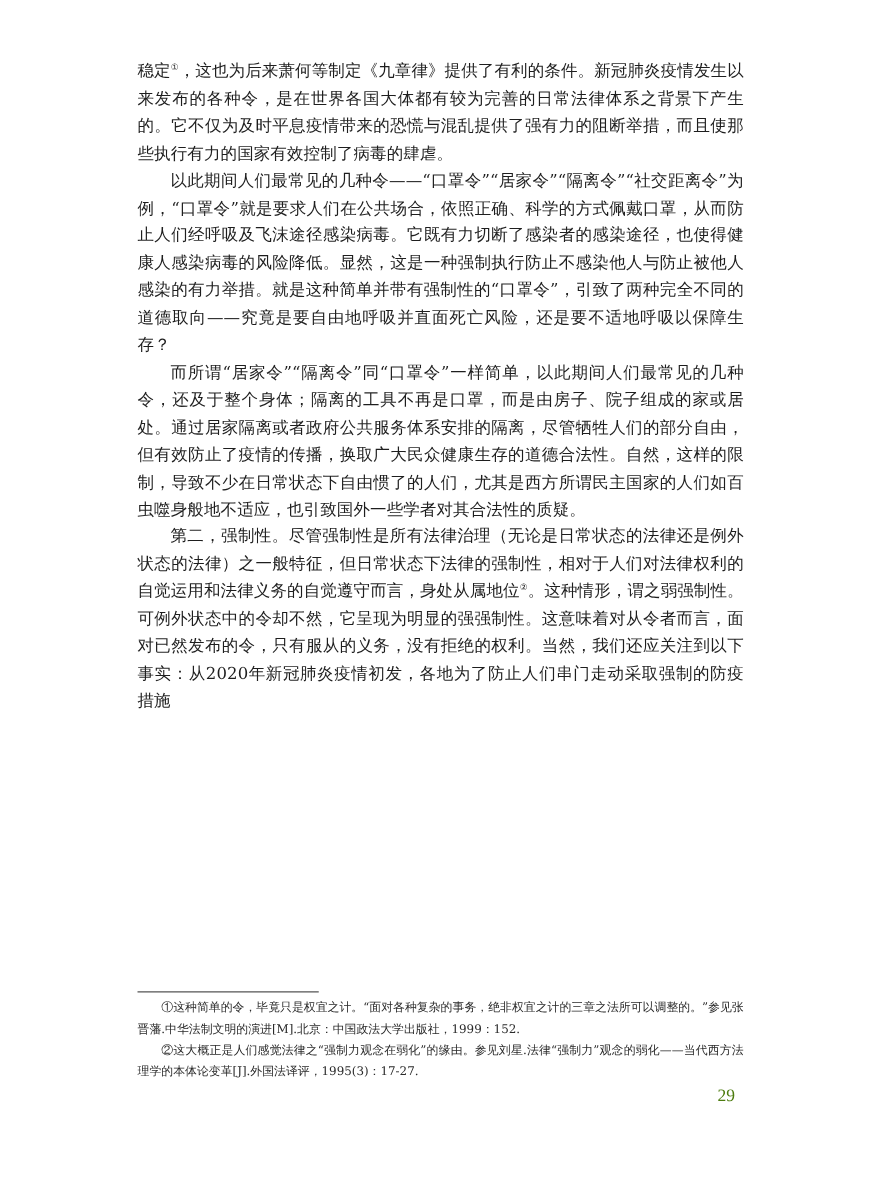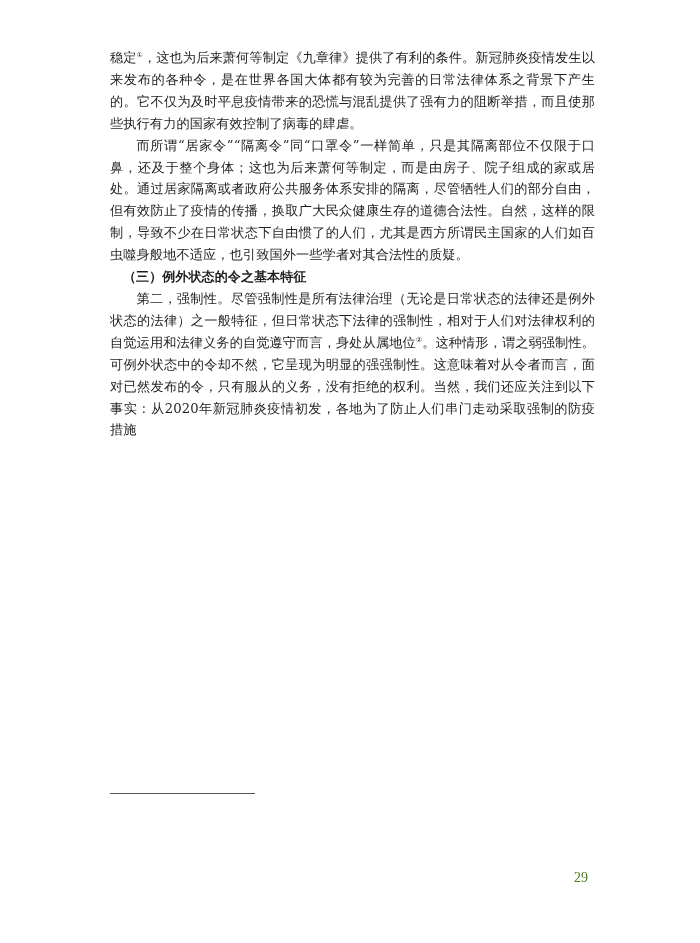--- a/index.html
+++ b/index.html
@@ -28,22 +28,26 @@
     position: absolute; left: 574px; top: 870px;
     font-family: "Liberation Serif", "DejaVu Serif", serif; font-size: 14px; color: #4d7c0f;
   }
 </style>
 </head>
 <body>
 
 <div class="page">
   <div class="body-text">
     <p><span>稳定</span><sup>①</sup><span>，这也为后来萧何等制定《九章律》提供了有利的条件。新冠肺炎疫情发生以来发布的各种令，是在世界各国大体都有较为完善的日常法律体系之背景下产生的。它不仅为及时平息疫情带来的恐慌与混乱提供了强有力的阻断举措，而且使那些执行有力的国家有效控制了病毒的肆虐。</span></p>
-    <p class="indent">而所谓“居家令”“隔离令”同“口罩令”一样简单，只是其隔离部位不仅限于口鼻，还及于整个身体；这也为后来萧何等制定，而是由房子、院子组成的家或居处。通过居家隔离或者政府公共服务体系安排的隔离，尽管牺牲人们的部分自由，但有效防止了疫情的传播，换取广大民众健康生存的道德合法性。自然，这样的限制，导致不少在日常状态下自由惯了的人们，尤其是西方所谓民主国家的人们如百虫噬身般地不适应，也引致国外一些学者对其合法性的质疑。</p>
-    <p class="heading">（三）例外状态的令之基本特征</p>
+    <p class="indent">以此期间人们最常见的几种令——“口罩令”“居家令”“隔离令”“社交距离令”为例，“口罩令”就是要求人们在公共场合，依照正确、科学的方式佩戴口罩，从而防止人们经呼吸及飞沫途径感染病毒。它既有力切断了感染者的感染途径，也使得健康人感染病毒的风险降低。显然，这是一种强制执行防止不感染他人与防止被他人感染的有力举措。就是这种简单并带有强制性的“口罩令”，引致了两种完全不同的道德取向——究竟是要自由地呼吸并直面死亡风险，还是要不适地呼吸以保障生存？</p>
+    <p class="indent">而所谓“居家令”“隔离令”同“口罩令”一样简单，以此期间人们最常见的几种令，还及于整个身体；隔离的工具不再是口罩，而是由房子、院子组成的家或居处。通过居家隔离或者政府公共服务体系安排的隔离，尽管牺牲人们的部分自由，但有效防止了疫情的传播，换取广大民众健康生存的道德合法性。自然，这样的限制，导致不少在日常状态下自由惯了的人们，尤其是西方所谓民主国家的人们如百虫噬身般地不适应，也引致国外一些学者对其合法性的质疑。</p>
     <p class="indent"><span>第二，强制性。尽管强制性是所有法律治理（无论是日常状态的法律还是例外状态的法律）之一般特征，但日常状态下法律的强制性，相对于人们对法律权利的自觉运用和法律义务的自觉遵守而言，身处从属地位</span><sup>②</sup><span>。这种情形，谓之弱强制性。可例外状态中的令却不然，它呈现为明显的强强制性。这意味着对从令者而言，面对已然发布的令，只有服从的义务，没有拒绝的权利。当然，我们还应关注到以下事实：从2020年新冠肺炎疫情初发，各地为了防止人们串门走动采取强制的防疫措施</span></p>
   </div>
 
   <div class="footnote-rule"></div>
 
+  <div class="footnotes">
+    <p>①这种简单的令，毕竟只是权宜之计。“面对各种复杂的事务，绝非权宜之计的三章之法所可以调整的。”参见张晋藩.中华法制文明的演进[M].北京：中国政法大学出版社，1999：152.</p>
+    <p>②这大概正是人们感觉法律之“强制力观念在弱化”的缘由。参见刘星.法律“强制力”观念的弱化——当代西方法理学的本体论变革[J].外国法译评，1995(3)：17-27.</p>
+  </div>
 
   <div class="page-number">29</div>
 </div>
 
 </body></html>

